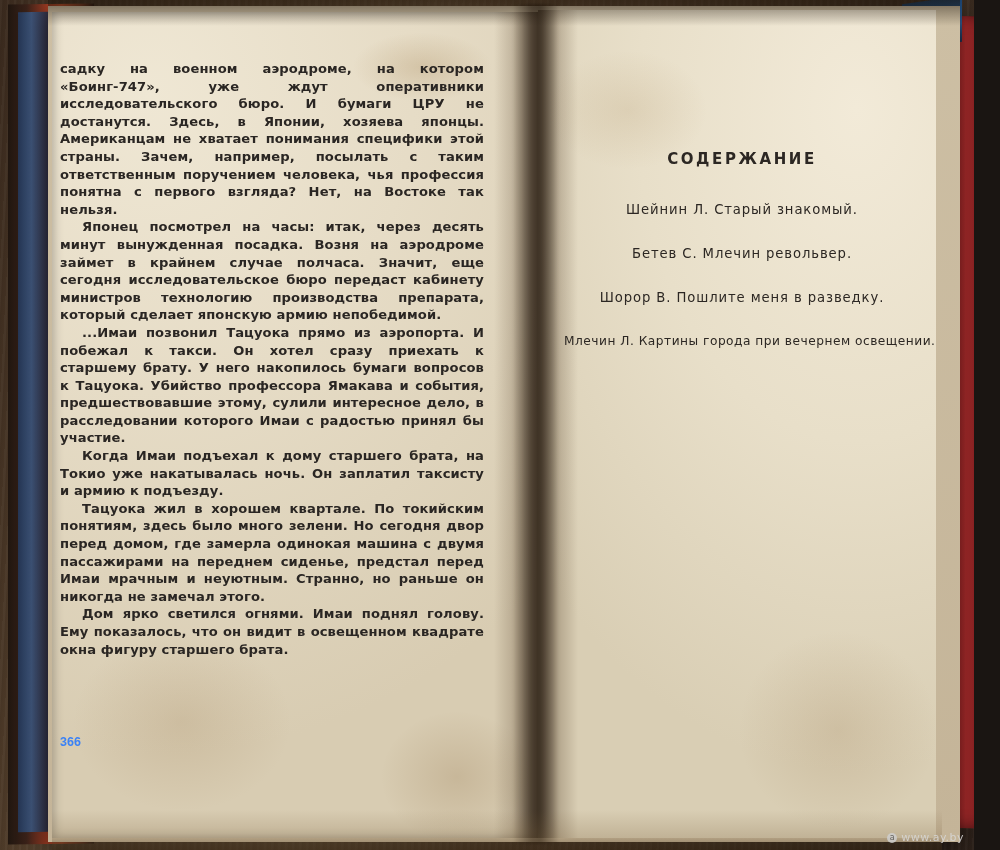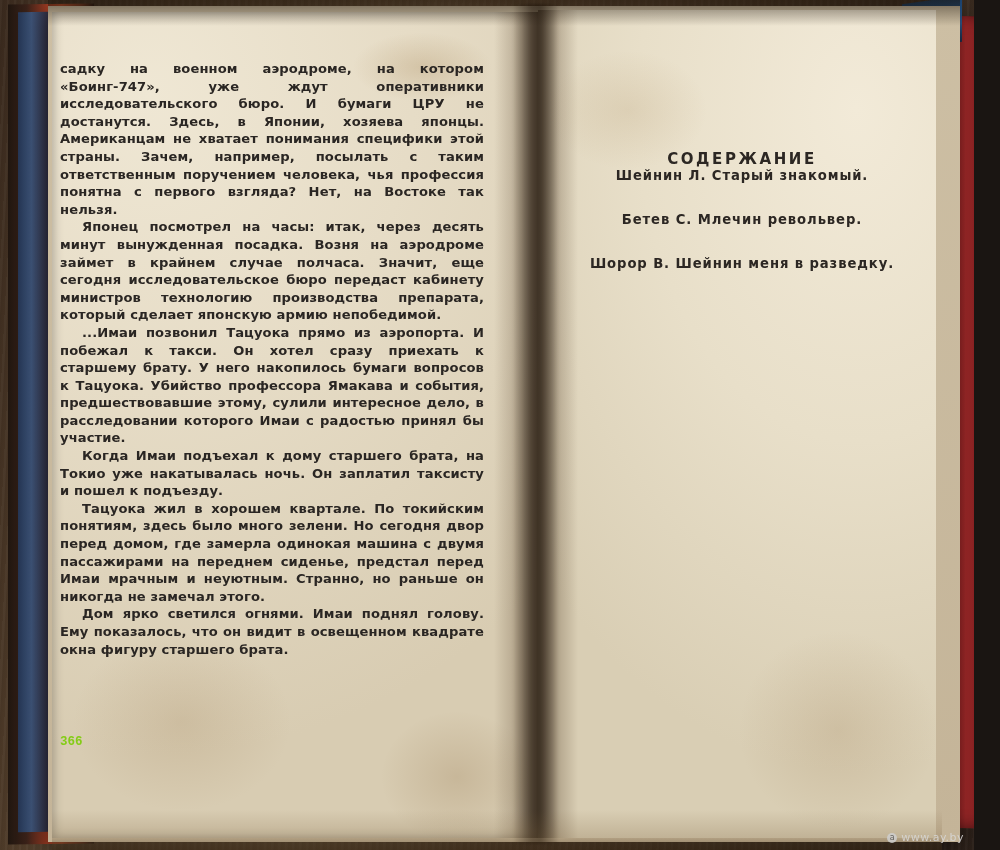--- a/index.html
+++ b/index.html
@@ -164,44 +164,45 @@
     margin: 0;
     text-indent: 22px;
     font-weight: 600;
   }
   .text-col p.no-indent { text-indent: 0; }
 
   .folio {
     position: absolute;
     left: 52px;
     top: 735px;
-    font-family: Liberation Mono, monospace;
+    font-family: Liberation Sans, sans-serif;
     font-size: 12.5px;
     font-weight: 600;
-    color: #84cc16;
+    color: #3b82f6;
   }
 
   
   .toc {
     position: absolute;
     left: 556px;
     top: 150px;
     width: 356px;
     text-align: center;
     color: #2c2723;
     font-family: "DejaVu Sans", sans-serif;
   }
   .toc-title {
     font-size: 15px;
     font-weight: 700;
     letter-spacing: 2.6px;
+    margin-bottom: 34px;
   }
   .toc-item {
     font-size: 13.2px;
-    font-weight: 700;
+    font-weight: 400;
     letter-spacing: .9px;
     margin-bottom: 29px;
     white-space: nowrap;
     text-align: center;
   }
   .toc-item.small { font-size: 12.2px; letter-spacing: .5px; }
 
   
   .watermark {
     position: absolute;
@@ -273,33 +274,34 @@
     </div>
 
     <div class="gutter"></div>
     <div class="topshadow"></div>
     <div class="curl"></div>
 
     <div class="text-col">
       <p class="no-indent">садку на военном аэродроме, на котором «Боинг-747», уже ждут оперативники исследовательского бюро. И бумаги ЦРУ не достанутся. Здесь, в Японии, хозяева японцы. Американцам не хватает понимания специфики этой страны. Зачем, например, посылать с таким ответственным поручением человека, чья профессия понятна с первого взгляда? Нет, на Востоке так нельзя.</p>
       <p>Японец посмотрел на часы: итак, через десять минут вынужденная посадка. Возня на аэродроме займет в крайнем случае полчаса. Значит, еще сегодня исследовательское бюро передаст кабинету министров технологию производства препарата, который сделает японскую армию непобедимой.</p>
       <p>...Имаи позвонил Тацуока прямо из аэропорта. И побежал к такси. Он хотел сразу приехать к старшему брату. У него накопилось бумаги вопросов к Тацуока. Убийство профессора Ямакава и события, предшествовавшие этому, сулили интересное дело, в расследовании которого Имаи с радостью принял бы участие.</p>
-      <p>Когда Имаи подъехал к дому старшего брата, на Токио уже накатывалась ночь. Он заплатил таксисту и пошел к подъезду.</p>
+      <p>Когда Имаи подъехал к дому старшего брата, на Токио уже накатывалась ночь. Он заплатил таксисту и армию к подъезду.</p>
       <p>Тацуока жил в хорошем квартале. По токийским понятиям, здесь было много зелени. Но сегодня двор перед домом, где замерла одинокая машина с двумя пассажирами на переднем сиденье, предстал перед Имаи мрачным и неуютным. Странно, но раньше он никогда не замечал этого.</p>
       <p>Дом ярко светился огнями. Имаи поднял  голову. Ему показалось, что он видит в освещенном квадрате окна фигуру старшего брата.</p>
 
     </div>
 
     <div class="folio">366</div>
 
     <div class="toc">
       <div class="toc-title">СОДЕРЖАНИЕ</div>
       <div class="toc-item">Шейнин Л. Старый знакомый.</div>
       <div class="toc-item">Бетев С. Млечин револьвер.</div>
-      <div class="toc-item">Шорор В. Шейнин меня в разведку.</div>
+      <div class="toc-item">Шорор В. Пошлите меня в разведку.</div>
+      <div class="toc-item small">Млечин Л. Картины города при вечернем освещении.</div>
     </div>
 
   </div>
 
   <div class="watermark">
     <span class="wm-dot">a</span>
     <span>www.ay.by</span>
   </div>
 
 </div>

